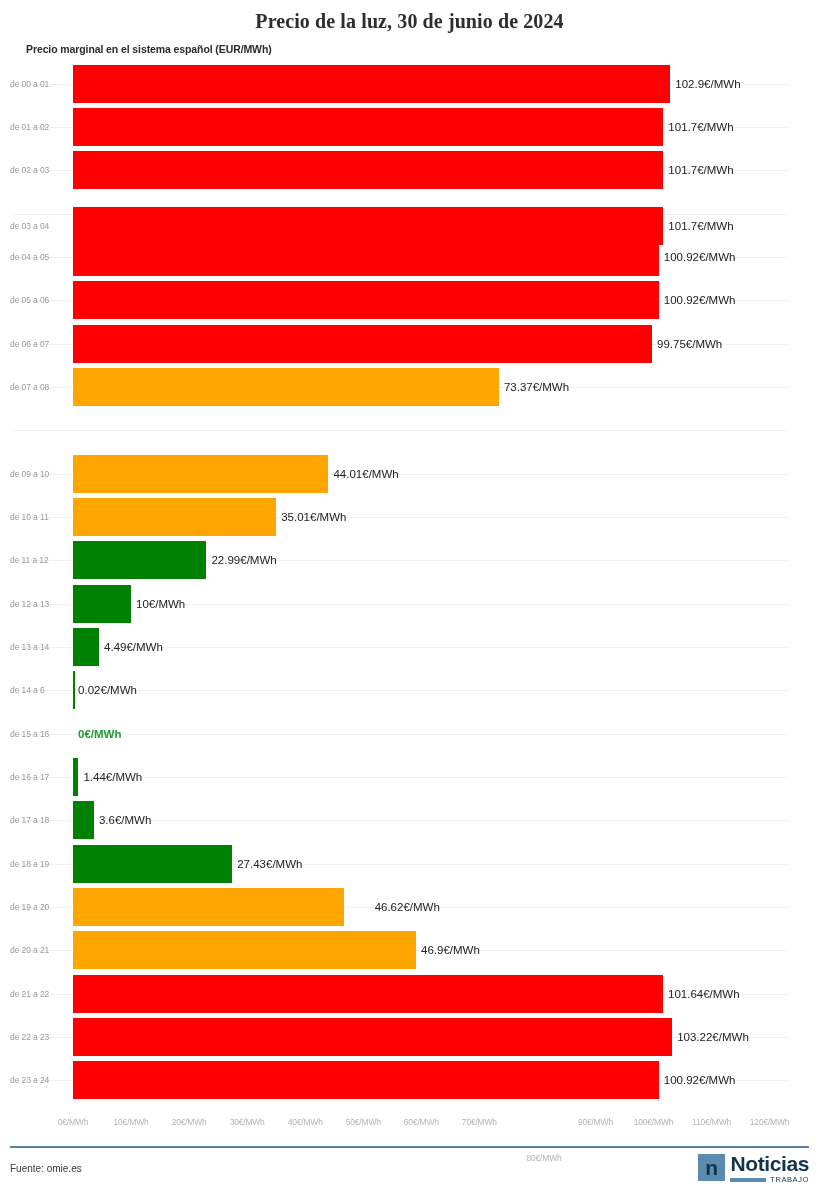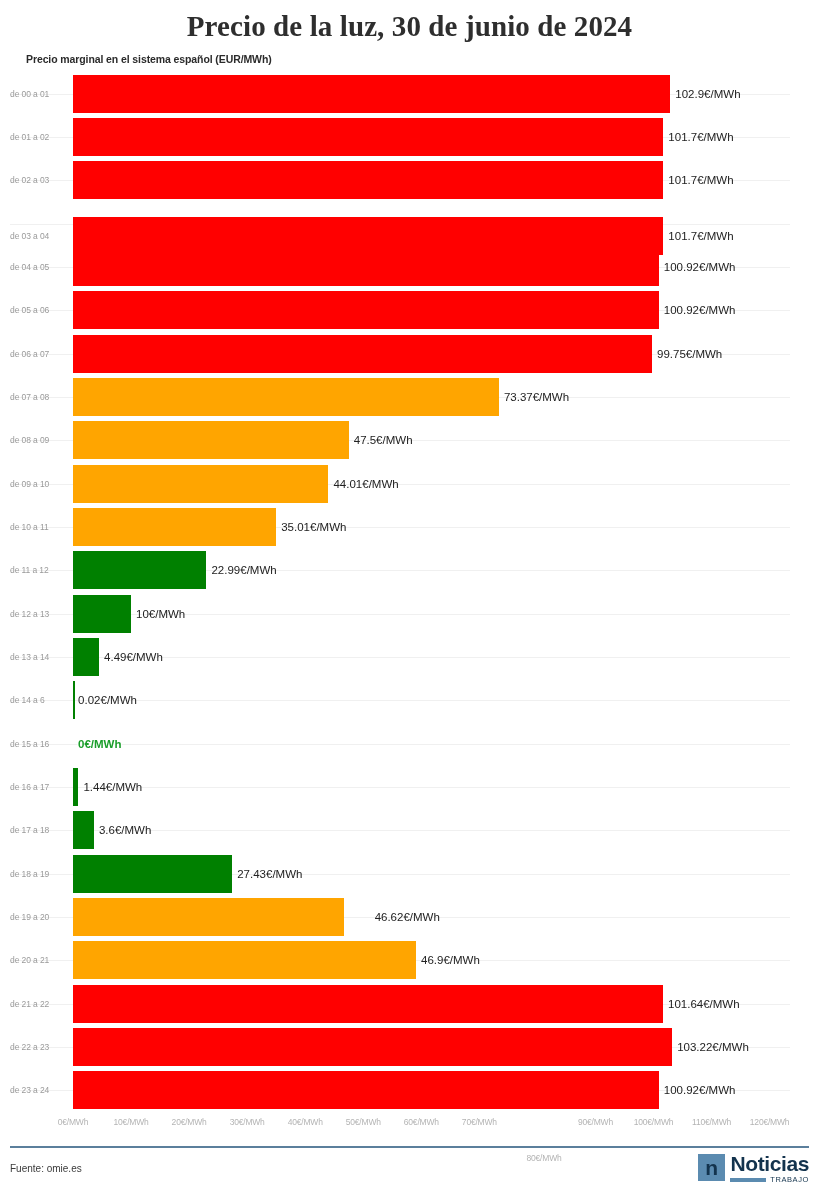--- a/index.html
+++ b/index.html
@@ -12,21 +12,21 @@
     height: 1200px;
     font-family: "Liberation Sans", sans-serif;
     overflow: hidden;
     position: relative;
   }
 
   
   #chart-title {
     font-family: "Liberation Serif", serif;
     font-weight: bold;
-    font-size: 29px;
+    font-size: 20px;
     color: #2e2e2e;
     text-align: center;
     margin: 0;
     padding-top: 10px;
     letter-spacing: 0.1px;
   }
   #chart-subtitle {
     font-family: "Liberation Sans", sans-serif;
     font-weight: bold;
     font-size: 10.5px;
@@ -241,25 +241,20 @@
       <div class="bar" style="width: 579.049px; background: rgb(255, 0, 0);"></div>
       <div class="bar-value" style="left: 657.049px;">99.75€/MWh</div>
     </div>
     <div class="grid-line" style="top: 325px;"></div>
     <div class="row" style="top: 303.333px; height: 43.3333px;">
       <div class="row-label">de 07 a 08</div>
       <div class="bar" style="width: 425.913px; background: rgb(255, 165, 0);"></div>
       <div class="bar-value" style="left: 503.913px;">73.37€/MWh</div>
     </div>
     <div class="grid-line" style="top: 368px;"></div>
-    <div class="row" style="top: 346.667px; height: 43.3333px;">
-      <div class="row-label">de 08 a 09</div>
-      <div class="bar" style="width: 275.738px; background: rgb(255, 165, 0);"></div>
-      <div class="bar-value" style="left: 353.738px;">47.5€/MWh</div>
-    </div>
     <div class="grid-line" style="top: 412px;"></div>
     <div class="row" style="top: 390px; height: 43.3333px;">
       <div class="row-label">de 09 a 10</div>
       <div class="bar" style="width: 255.478px; background: rgb(255, 165, 0);"></div>
       <div class="bar-value" style="left: 333.478px;">44.01€/MWh</div>
     </div>
     <div class="grid-line" style="top: 455px;"></div>
     <div class="row" style="top: 433.333px; height: 43.3333px;">
       <div class="row-label">de 10 a 11</div>
       <div class="bar" style="width: 203.233px; background: rgb(255, 165, 0);"></div>

